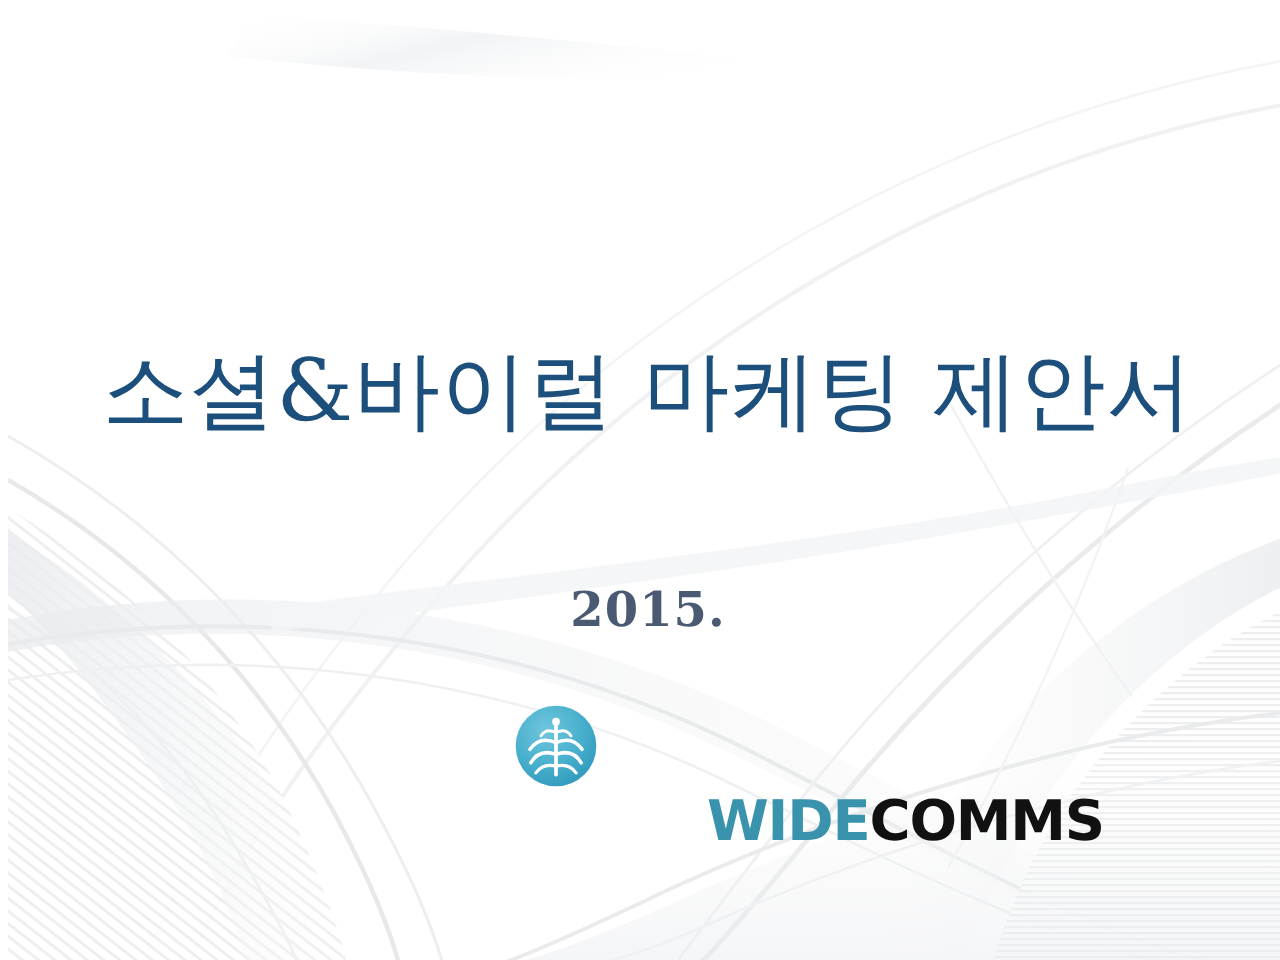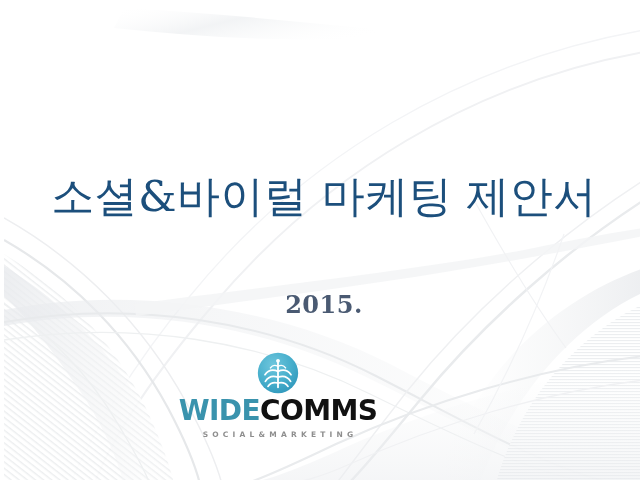--- a/index.html
+++ b/index.html
@@ -64,21 +64,21 @@
     color: #4a5a72;
     letter-spacing: 0.5px;
   }
 
   
   .logo-block {
     position: absolute;
     left: 0;
     top: 348px;
     width: 548px;
-    text-align: center;
+    text-align: right;
   }
   .logo-mark {
     display: block;
     margin: 0 auto 3px auto;
     width: 42px;
     height: 42px;
   }
   .logo-wordmark {
     font-family: "DejaVu Sans", "Liberation Sans", sans-serif;
     font-size: 28px;
@@ -211,16 +211,15 @@
       <path d="M50 74 C61 71 69 75 74 82" stroke="#ffffff" stroke-width="3.8" stroke-linecap="round" fill="none"></path>
 
       <path d="M50 34 C42 30 36 32 32 38" stroke="#ffffff" stroke-width="3.4" stroke-linecap="round" fill="none"></path>
       <path d="M50 34 C58 30 64 32 68 38" stroke="#ffffff" stroke-width="3.4" stroke-linecap="round" fill="none"></path>
     </svg>
 
     <div class="logo-wordmark">
       <span class="logo-wide">WIDE</span><span class="logo-comms">COMMS</span>
     </div>
 
-    <div class="logo-tagline">SOCIAL&amp;MARKETING</div>
   </div>
 
 </div>
 
 </body></html>

